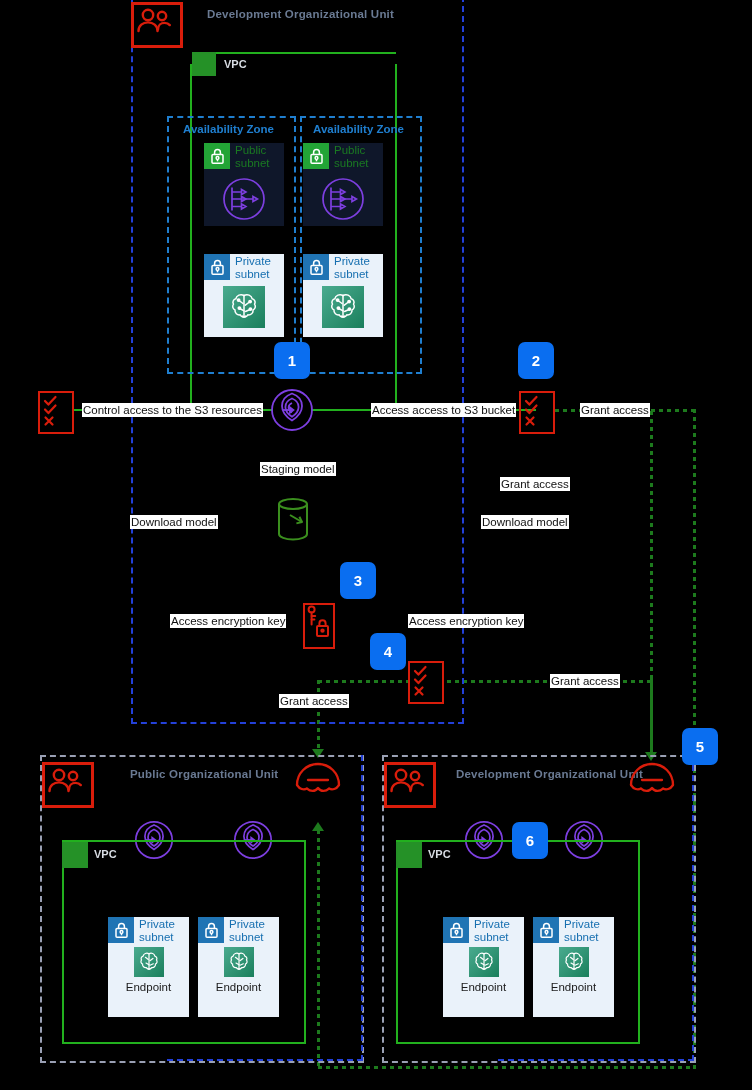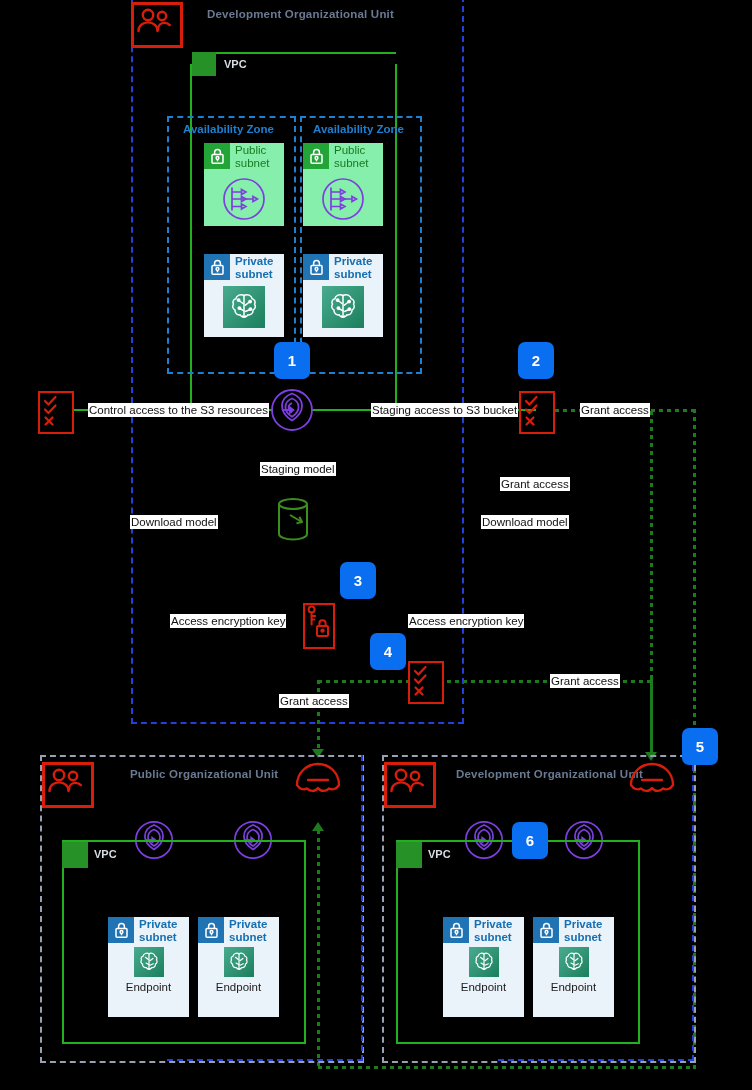--- a/index.html
+++ b/index.html
@@ -14,29 +14,29 @@
   .az-box{border:2px dashed #1f7fd0;}
   .vpc-box{border:2px solid #22b01e;}
 
   .ou-title{color:#6a7a93;font-size:11.5px;font-weight:bold;letter-spacing:.2px;
             white-space:nowrap;}
   .az-title{color:#1f7fd0;font-size:11.5px;font-weight:bold;white-space:nowrap;text-align:right;}
   .vpc-title{color:#d8dce3;font-size:11px;font-weight:bold;white-space:nowrap;}
 
   
   .subnet{box-sizing:border-box;}
-  .subnet.public{background:#86efac;}
+  .subnet.public{background:#0f172a;}
   .subnet.private{background:#eaf2fa;}
   .sn-head{display:flex;align-items:flex-start;}
   .sn-lock{width:26px;height:26px;flex:0 0 26px;display:flex;align-items:center;justify-content:center;}
   .sn-lock.green{background:#23a436;}
   .sn-lock.blue{background:#2074b4;}
   .sn-label{font-size:11.5px;line-height:12.5px;font-weight:400;padding:1px 0 0 5px;}
   .sn-label.green{color:#1a7a22;}
-  .sn-label.blue{color:#166fb0;font-weight:bold;}
+  .sn-label.blue{color:#166fb0;}
   .sn-body{display:flex;justify-content:center;}
   .ep-label{font-size:11.5px;color:#1b1b1b;text-align:center;}
 
   
   .badge{background:#0a6ef0;border-radius:7px;color:#fff;font-size:15px;font-weight:bold;
          display:flex;align-items:center;justify-content:center;}
 
   
   .chip{background:#fff;color:#111;font-size:11.5px;line-height:14px;padding:0 1px;
         white-space:nowrap;}
@@ -229,36 +229,36 @@
 
   <div class="abs" style="left:38px;top:391px;width:32px;height:39px;border:2.5px solid #d91d0b;">
     <svg width="24" height="32" viewBox="0 0 24 32" style="margin:1px 0 0 2px;">
       <g fill="none" stroke="#d91d0b" stroke-width="2.2" stroke-linecap="round" stroke-linejoin="round">
         <path d="M3 7l3.4 3.6L13.5 3"></path>
           <path d="M3 15.5l3.4 3.6L13.5 11.5"></path>
         <path d="M3.5 23.5l7 7M10.5 23.5l-7 7"></path>
       </g>
     </svg>
   </div>
-  <div class="abs chip" style="left:88px;top:403px;">Control access to the S3 resources</div>
+  <div class="abs chip" style="left:82px;top:403px;">Control access to the S3 resources</div>
 
   <div class="abs" style="left:270px;top:388px;">
     <svg width="44" height="44" viewBox="0 0 44 44">
         <g fill="none" stroke="#7d3fe0" stroke-width="1.8">
       <circle cx="22" cy="22" r="20"></circle>
       <path d="M22 5.5c-7 2.5-10 6-10 12.5 0 6 3.4 10.4 10 14.5 6.6-4.1 10-8.5 10-14.5 0-6.5-3-10-10-12.5z"></path>
       <path d="M22 10.5c-4.6 1.8-6.6 4.2-6.6 8.4 0 4 2.3 7 6.6 9.8 4.3-2.8 6.6-5.8 6.6-9.8 0-4.2-2-6.6-6.6-8.4z"></path>
       <path d="M22 15c-2.4 1-3.4 2.3-3.4 4.4 0 2 1.2 3.6 3.4 5.2"></path>
       <path d="M13 22h9"></path>
           <path d="M20 19.4l3.4 2.6-3.4 2.6z" fill="#7d3fe0"></path>
     </g>
       </svg>
   </div>
 
-  <div class="abs chip" style="left:371px;top:403px;">Staging access to S3 bucket</div>
+  <div class="abs chip" style="left:371px;top:403px;">Access access to S3 bucket</div>
 
   <div class="abs" style="left:519px;top:391px;width:32px;height:39px;border:2.5px solid #d91d0b;">
     <svg width="24" height="32" viewBox="0 0 24 32" style="margin:1px 0 0 2px;">
       <g fill="none" stroke="#d91d0b" stroke-width="2.2" stroke-linecap="round" stroke-linejoin="round">
         <path d="M3 7l3.4 3.6L13.5 3"></path>
           <path d="M3 15.5l3.4 3.6L13.5 11.5"></path>
         <path d="M3.5 23.5l7 7M10.5 23.5l-7 7"></path>
       </g>
     </svg>
   </div>

